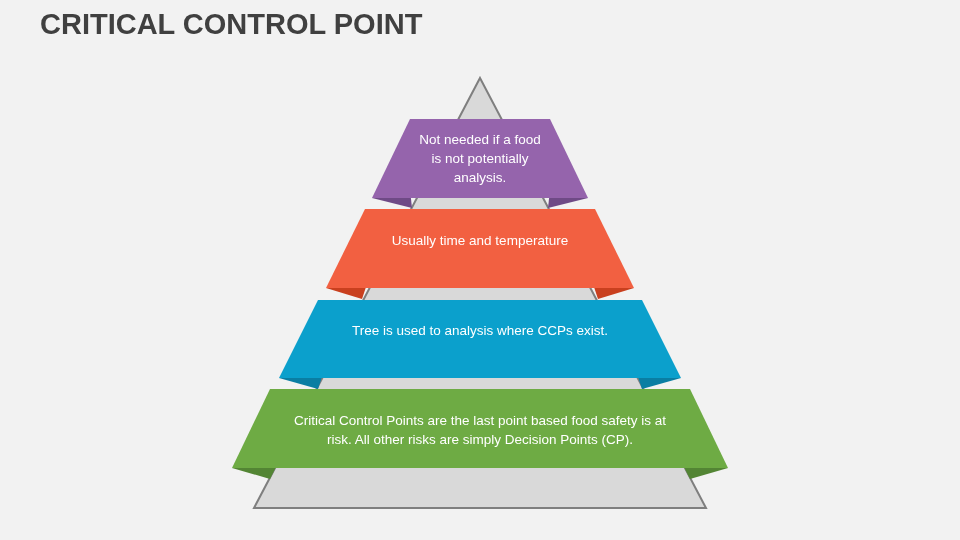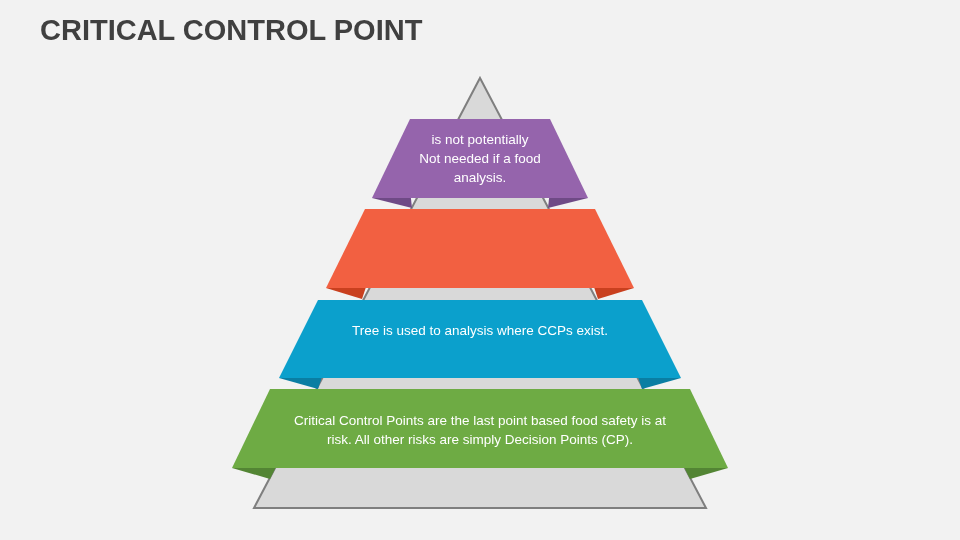--- a/index.html
+++ b/index.html
@@ -1,18 +1,18 @@
 <!DOCTYPE html>
 <html><head>
 <meta charset="utf-8">
 <style>
   html, body { margin:0; padding:0; }
   body { width:960px; height:540px; background:#f2f2f2; position:relative; overflow:hidden;
          font-family:"Liberation Sans", sans-serif; }
-  .title { position:absolute; left:40px; top:14px; font-size:29px; font-weight:bold; color:#404040;
+  .title { position:absolute; left:40px; top:8px; font-size:29px; font-weight:bold; color:#404040;
            letter-spacing:0; font-family:"Liberation Sans", sans-serif; }
   svg.diagram { position:absolute; left:0; top:0; }
   .label { position:absolute; color:#fff; text-align:center; font-size:13.5px; line-height:19px;
            font-family:"Liberation Sans", sans-serif; }
 </style>
 </head>
 <body>
 
 <div class="title">CRITICAL CONTROL POINT</div>
 
@@ -31,26 +31,27 @@
   <polygon points="279,378 322,377 318,389" fill="#0a7ea3"></polygon>
   <polygon points="681,378 638,377 642,389" fill="#0a7ea3"></polygon>
   <polygon points="318,300 642,300 681,378 279,378" fill="#0ba0cc"></polygon>
 
   <polygon points="232,468 276,467 270,479" fill="#538534"></polygon>
   <polygon points="728,468 684,467 690,479" fill="#538534"></polygon>
   <polygon points="270,389 690,389 728,468 232,468" fill="#6eab44"></polygon>
 </svg>
 
 <div class="label" style="left:380px; top:130px; width:200px;">
+  <div>Not needed if a food</div>
   <div>is not potentially</div>
-  <div>Not needed if a food</div>
   <div>analysis.</div>
 </div>
 
 <div class="label" style="left:340px; top:231px; width:280px;">
+  <div>Usually time and temperature</div>
 </div>
 
 <div class="label" style="left:290px; top:321px; width:380px;">
   <div>Tree is used to analysis where CCPs exist.</div>
 </div>
 
 <div class="label" style="left:240px; top:411px; width:480px;">
   <div>Critical Control Points are the last point based food safety is at</div>
   <div>risk. All other risks are simply Decision Points (CP).</div>
 </div>

